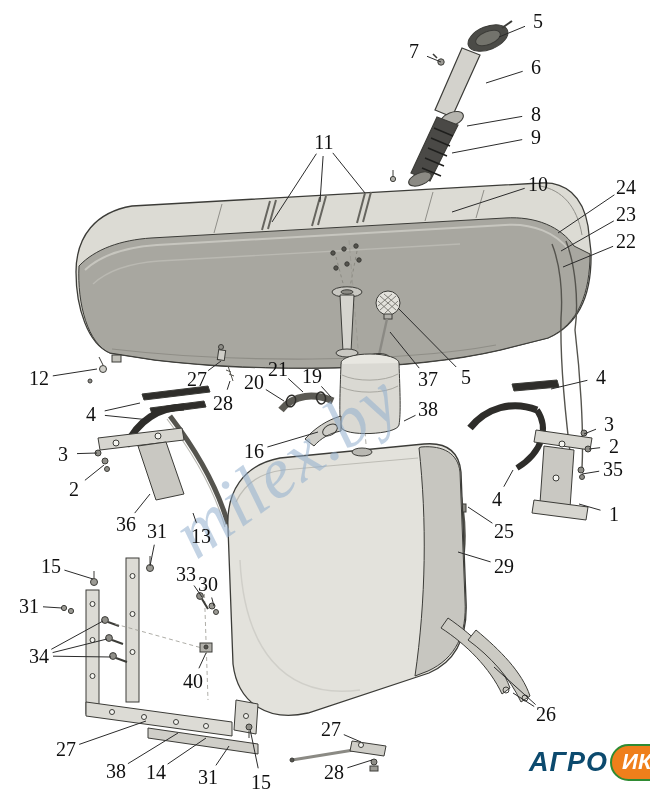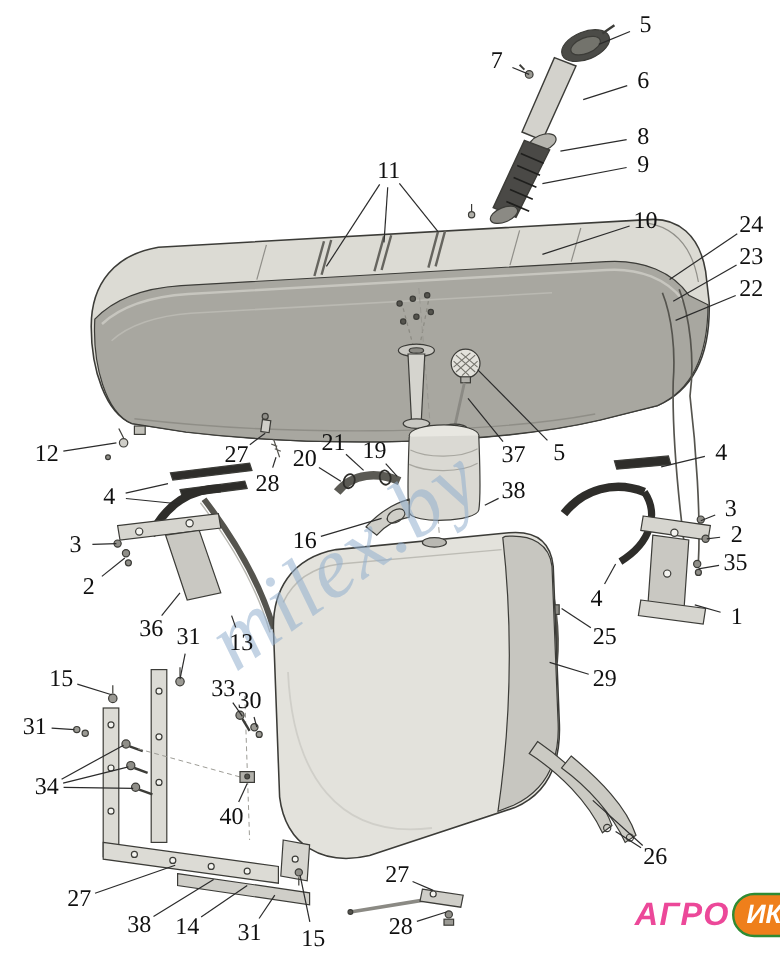--- a/index.html
+++ b/index.html
@@ -7,21 +7,21 @@
          font-family:"Liberation Serif",serif;}
   .stage svg{position:absolute;left:0;top:0;}
   #overlay{z-index:30;}
   #artwork{z-index:10;}
   .watermark{position:absolute;left:158px;top:508px;z-index:20;
              transform:rotate(-36deg);transform-origin:0 0;
              font:italic 72px "Liberation Serif",serif;letter-spacing:2px;
              color:rgba(145,175,205,0.55);white-space:nowrap;pointer-events:none;}
   .logo{position:absolute;left:529px;top:744px;z-index:40;display:flex;align-items:center;
         font-family:"Liberation Sans",sans-serif;font-weight:bold;font-style:italic;}
-  .logo .agro{color:#ec4899;font-size:27px;letter-spacing:1px;}
+  .logo .agro{color:#0c4a6e;font-size:27px;letter-spacing:1px;}
   .logo .ika{background:#ef7f1b;color:#ffffff;font-size:22px;padding:3px 10px 4px;
              border-radius:20px;margin-left:2px;border:2px solid #2f8b33;font-style:italic;}
   .callout{font:20px "Liberation Serif",serif;fill:#101010;text-anchor:middle;}
   .leader{stroke:#2b2b2b;stroke-width:1;}
 </style>
 </head>
 <body>
 
 <div class="stage">
 

